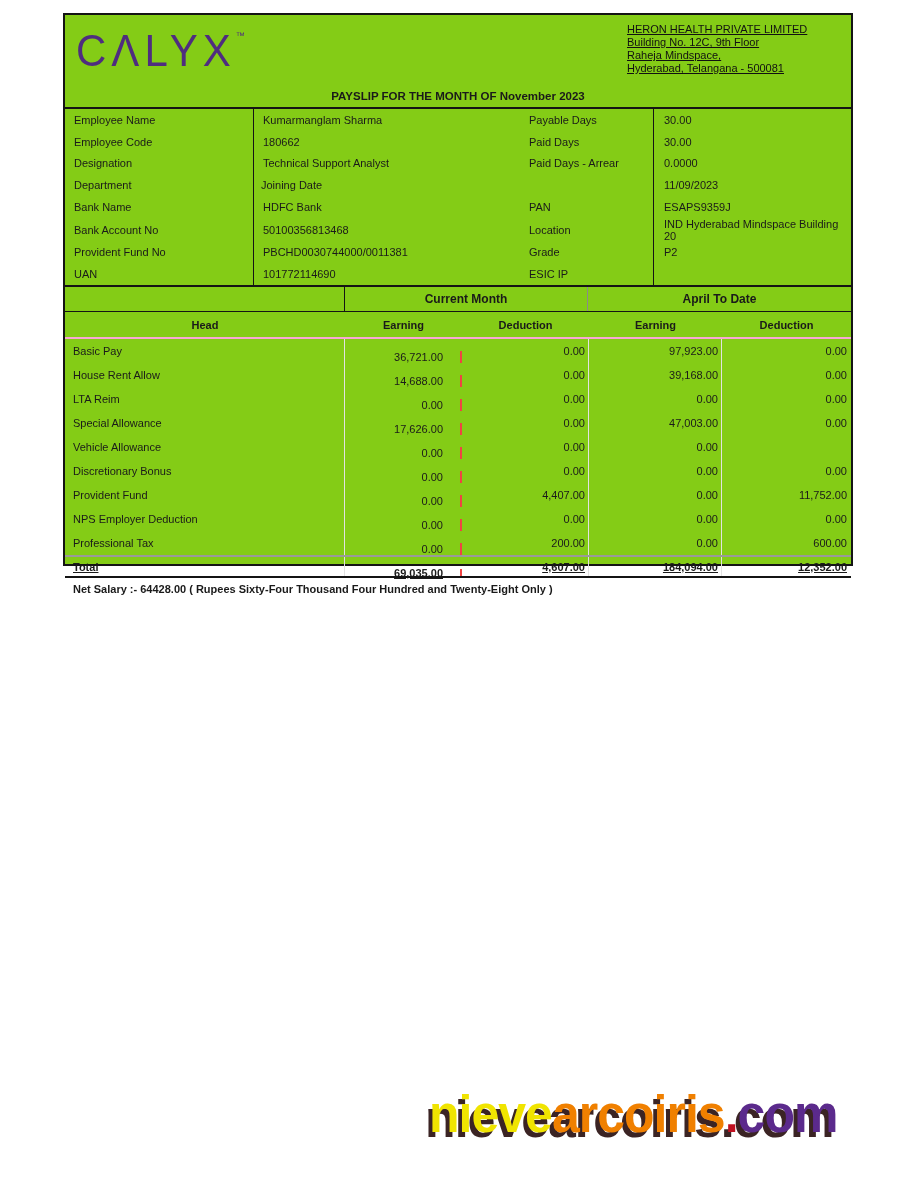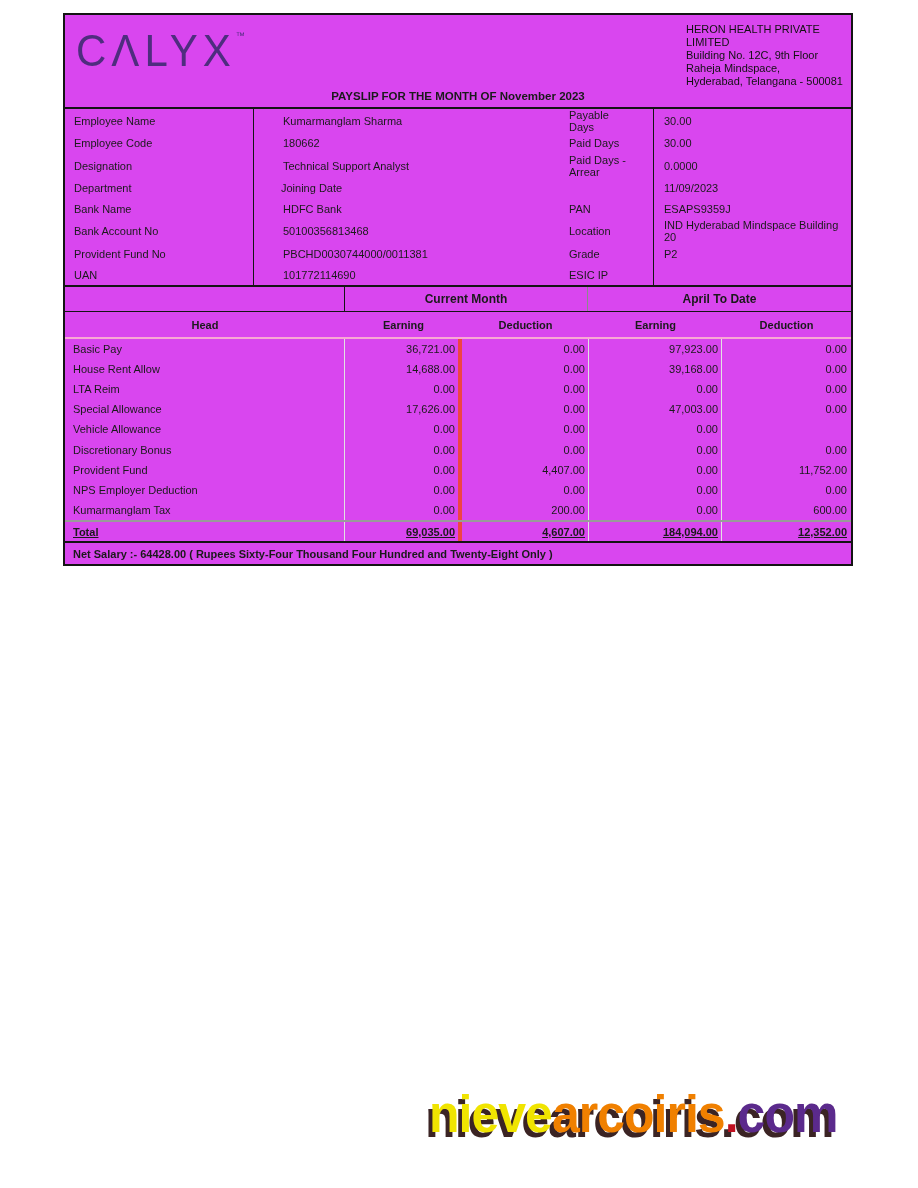--- a/index.html
+++ b/index.html
@@ -1,33 +1,33 @@
 <!DOCTYPE html>
 <html><head>
 <meta charset="utf-8">
 <style>
   * { box-sizing: border-box; margin: 0; padding: 0; }
   html, body { width: 918px; height: 1188px; background: #ffffff; position: relative;
     font-family: "Liberation Sans", sans-serif; color: #1a1a1a; }
 
   .doc { position: absolute; left: 63px; top: 13px; width: 790px; height: 553px;
-    border: 2px solid #141414; display: flex; flex-direction: column; background: #d946ef; }
+    border: 2px solid #141414; display: flex; flex-direction: column; background: #84cc16; }
 
   
   .header { height: 94px; flex: none; border-bottom: 2px solid #141414; position: relative; }
   .logo { position: absolute; left: 11px; top: 15px; font-size: 42px; line-height: 1;
     color: #4f2d7f; letter-spacing: 5px; font-weight: 400; transform: scaleY(1.04); transform-origin: top left; }
   .logo .tm { font-size: 9px; letter-spacing: 0; vertical-align: 26px; }
-  .addr { position: absolute; left: 621px; top: 8px; font-size: 11px; line-height: 13px; color: #111; }
+  .addr { position: absolute; left: 562px; top: 8px; font-size: 11px; line-height: 13px; color: #111; text-decoration: underline; }
   .payslip-title { position: absolute; bottom: 5px; left: 0; width: 100%; text-align: center;
     font-size: 11.5px; font-weight: bold; }
 
   
   .emp { height: 178px; flex: none; border-bottom: 2px solid #141414; display: flex; flex-direction: column; }
-  .emp-row { flex: 1; display: flex; font-size: 11px; gap: 20px; }
+  .emp-row { flex: 1; display: flex; font-size: 11px; }
   .emp-row > div { display: flex; align-items: center; }
   .c-l1 { width: 189px; padding-left: 9px; border-right: 1px solid #141414; }
   .c-v1 { width: 268px; padding-left: 9px; }
   .c-l2 { flex: 1; padding-left: 7px; }
   .c-v2 { width: 198px; padding-left: 10px; border-left: 1px solid #141414; }
 
   
   .sal-group { height: 25px; flex: none; border-bottom: 1px solid #141414; display: flex;
     font-size: 12px; font-weight: bold; }
   .g-head { width: 280px; border-right: 1px solid #141414; }
@@ -39,21 +39,21 @@
     font-size: 11px; font-weight: bold; }
   .sal-cols > div { display: flex; align-items: center; justify-content: center; }
   .h-head { width: 280px; } .h-e1 { width: 117px; } .h-d1 { width: 127px; }
   .h-e2 { width: 133px; } .h-d2 { flex: 1; }
 
   
   .sal-data { flex: 1; display: flex; flex-direction: column; font-size: 11px; }
   .d-row { flex: 1; display: flex; }
   .d-row > div, .sal-total > div { display: flex; align-items: center; }
   .d-head { width: 280px; padding-left: 8px; border-right: 1px solid #e2e2e2; }
-  .d-e1 { width: 117px; justify-content: flex-end; padding-right: 3px; border-right: 4px solid #ef4444; }
+  .d-e1 { width: 117px; justify-content: flex-end; padding-right: 17px; border-right: 2px solid #ef4444; margin-top: 12px; }
   .d-d1 { width: 127px; justify-content: flex-end; padding-right: 3px; border-right: 1px solid #e2e2e2; }
   .d-e2 { width: 133px; justify-content: flex-end; padding-right: 3px; border-right: 1px solid #e2e2e2; }
   .d-d2 { flex: 1; justify-content: flex-end; padding-right: 4px; }
 
   .sal-total { height: 23px; flex: none; display: flex; font-size: 11px; font-weight: bold;
     border-top: 2px solid #9a9a9a; border-bottom: 2px solid #141414; text-decoration: underline; }
 
   .net-row { height: 21px; flex: none; display: flex; align-items: center;
     font-size: 11px; font-weight: bold; padding-left: 8px; }
 
@@ -197,21 +197,21 @@
       <div class="d-d2">11,752.00</div>
     </div>
     <div class="d-row">
       <div class="d-head">NPS Employer Deduction</div>
       <div class="d-e1">0.00</div>
       <div class="d-d1">0.00</div>
       <div class="d-e2">0.00</div>
       <div class="d-d2">0.00</div>
     </div>
     <div class="d-row">
-      <div class="d-head">Kumarmanglam Tax</div>
+      <div class="d-head">Professional Tax</div>
       <div class="d-e1">0.00</div>
       <div class="d-d1">200.00</div>
       <div class="d-e2">0.00</div>
       <div class="d-d2">600.00</div>
     </div>
   </div>
 
   <div class="sal-total">
     <div class="d-head">Total</div>
     <div class="d-e1">69,035.00</div>

